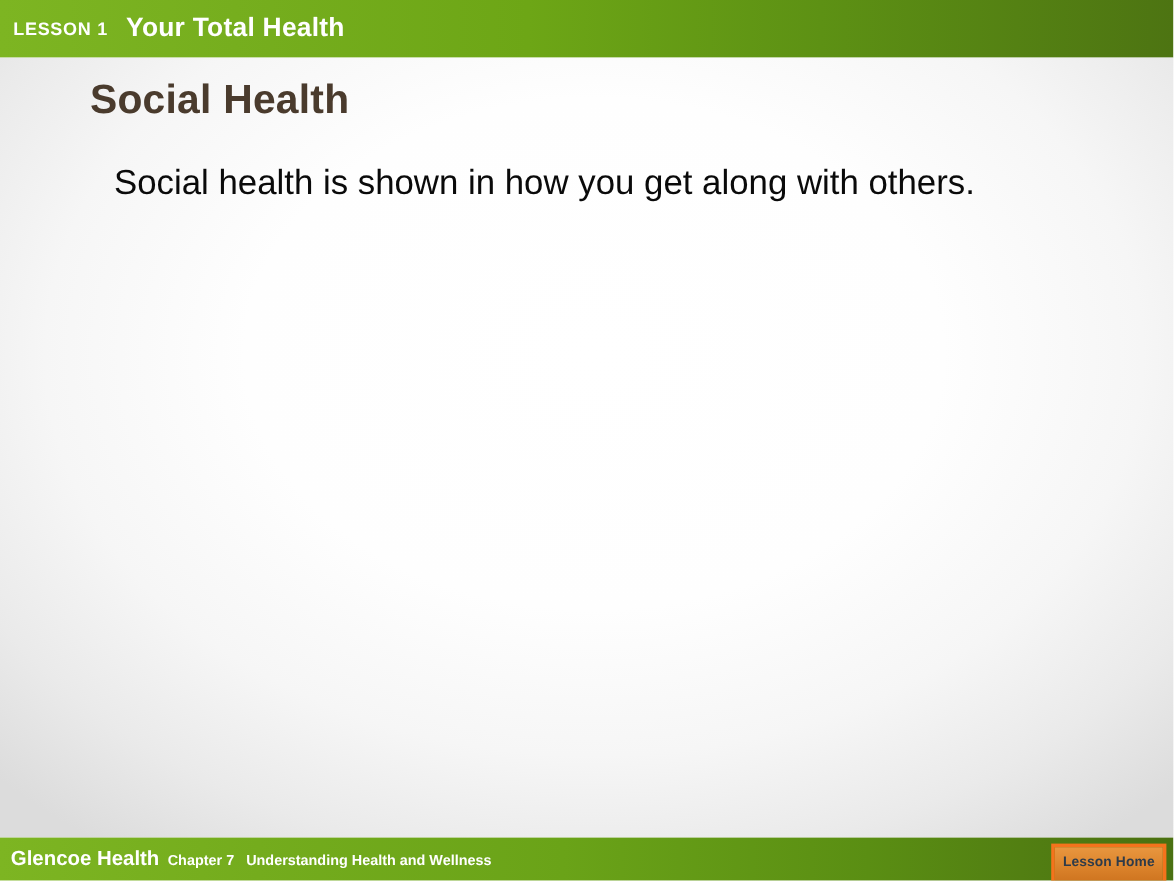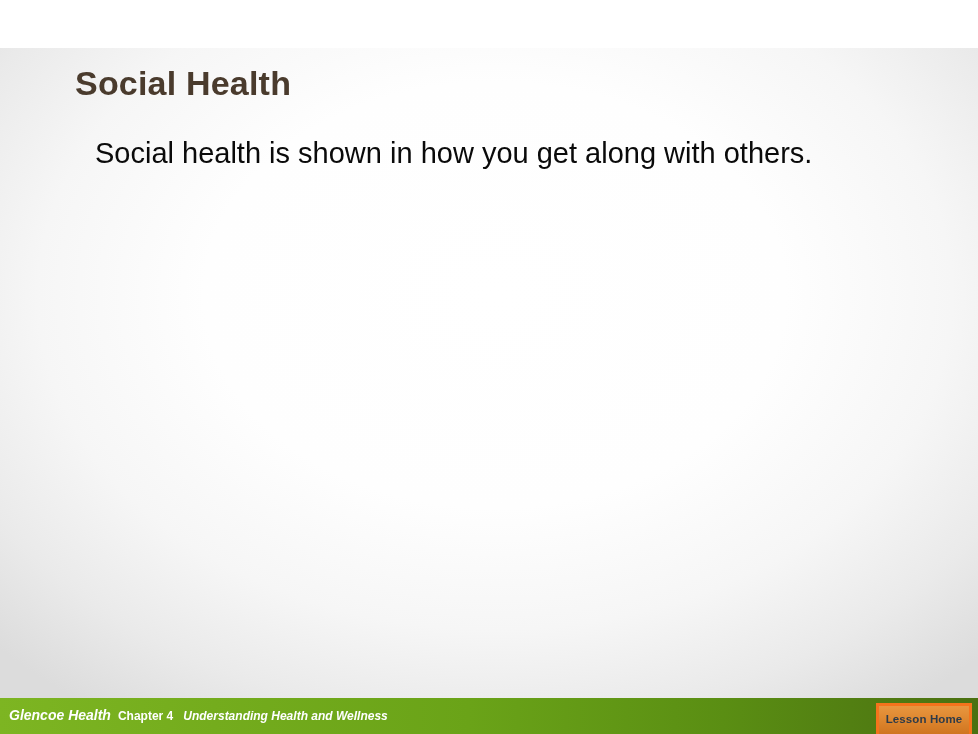--- a/index.html
+++ b/index.html
@@ -101,37 +101,35 @@
     background: linear-gradient(to right, #7db522 0%, #74ac1d 22%, #6aa318 48%, #5a8e13 74%, #4a7011 100%);
   }
   .footer-text {
     position: absolute;
     left: 9px;
     top: 8px;
     white-space: nowrap;
     color: #ffffff;
   }
   .footer-brand {
-    font-size: 14px;
+    font-size: 17px;
     font-weight: bold;
-    font-style: italic;
     color: #ffffff;
   }
   .footer-chapter {
     font-size: 12px;
     font-weight: bold;
     color: #ffffff;
     margin-left: 7px;
   }
   .footer-chapter-title {
     font-size: 12px;
     font-weight: bold;
     color: #ffffff;
     margin-left: 10px;
-    font-style: italic;
   }
 
   .lesson-home-btn {
     position: absolute;
     left: 876px;
     top: 703px;
     width: 96px;
     height: 34px;
     box-sizing: border-box;
     border: 3px solid #f4731c;
@@ -146,32 +144,36 @@
     padding-top: 7px;
     cursor: pointer;
     font-family: "Liberation Sans", sans-serif;
   }
 </style>
 </head>
 <body>
 
 <div class="slide">
 
+  <div class="header-bar">
+    <span class="lesson-label">LESSON 1</span>
+    <span class="lesson-title">Your Total Health</span>
+  </div>
 
   <div class="content-area">
 
     <div class="slide-heading">Social Health</div>
 
     <div class="body-block">
       <p class="body-para">Social health is shown in how you get along with others.</p>
     </div>
 
   </div>
 
   <div class="footer-bar">
     <div class="footer-text">
-      <span class="footer-brand">Glencoe Health</span><span class="footer-chapter">Chapter 4</span><span class="footer-chapter-title">Understanding Health and Wellness</span>
+      <span class="footer-brand">Glencoe Health</span><span class="footer-chapter">Chapter 7</span><span class="footer-chapter-title">Understanding Health and Wellness</span>
     </div>
   </div>
 
   <div class="lesson-home-btn">Lesson Home</div>
 
 </div>
 
 </body></html>

